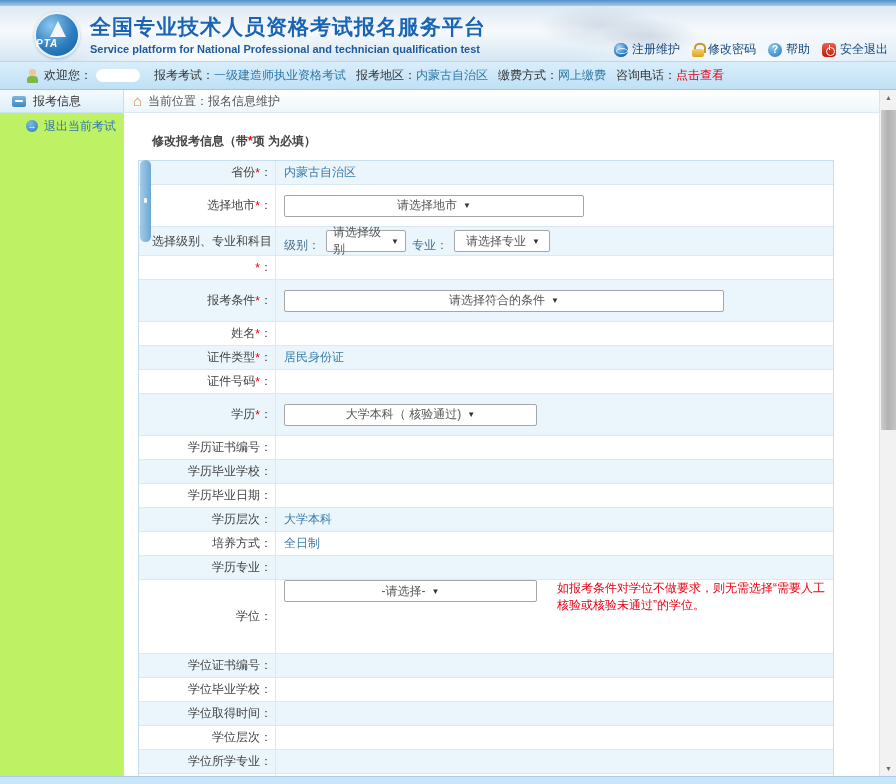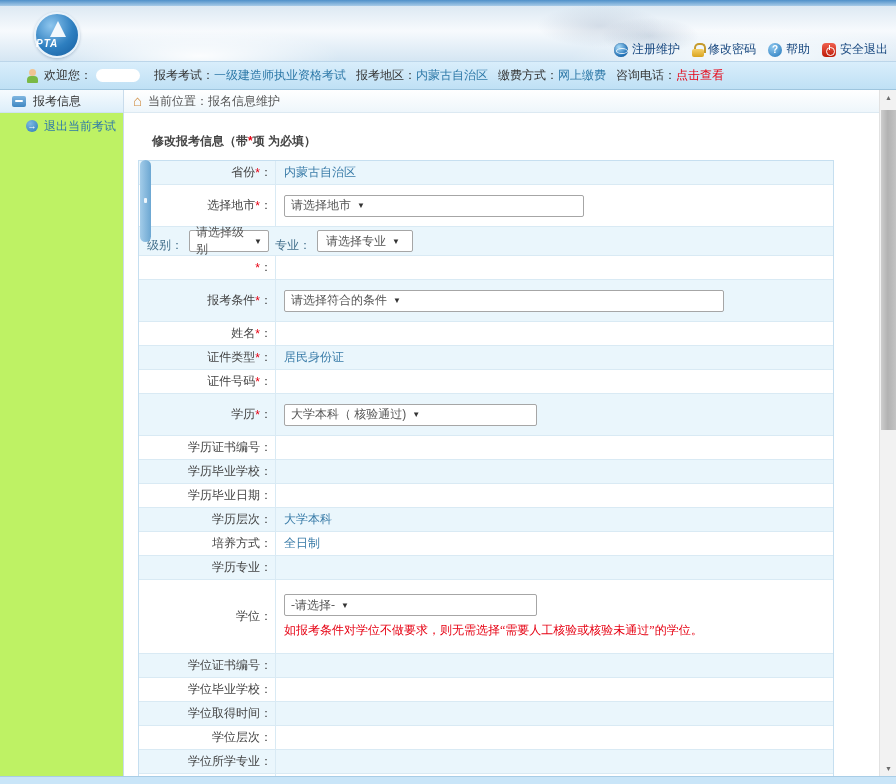--- a/index.html
+++ b/index.html
@@ -85,27 +85,27 @@
 
   
   .form-title { margin:20px 0 10px 28px; color:#444; font-weight:bold; }
   .star { color:#e60012; }
   .form-table { width:696px; margin-left:14px; border:1px solid #c6dff0; border-bottom:none; }
   .frow { display:flex; align-items:stretch; background:#fff; border-bottom:1px solid #d9eaf4; }
   .frow.shaded { background:#eaf6fc; }
   .flabel { width:137px; flex:none; border-right:1px solid #d9eaf4; display:flex; justify-content:flex-end;
     align-items:center; padding-right:3px; color:#444; }
   .fvalue { flex:1; display:flex; align-items:center; padding-left:8px; gap:6px; color:#3a7ca8; }
-  .fvalue.col { flex-direction:column; align-items:flex-start; justify-content:center; gap:6px;font-family:Liberation Serif, serif; }
+  .fvalue.col { flex-direction:row; align-items:flex-start; justify-content:center; gap:20px; }
   .kind-text, .kind-empty { height:24px; }
   .kind-select { height:42px; }
   .kind-dual { height:29px; }
   .kind-input { height:28px; }
   .has-note { height:74px; }
-  .selbox { display:inline-flex; align-items:center; justify-content:flex-start; height:22px;
+  .selbox { display:inline-flex; align-items:center; justify-content:center; height:22px;
     background:#fff; border:1px solid #a6a6a6; border-radius:2px; padding:0 6px; color:#555; cursor:pointer; flex:none; }
   .sel-arrow { font-size:8px; color:#333; margin-left:6px; }
   .sub-lbl { color:#44708c;margin-top:8px; }
   .vtext { color:#3a7ca8; }
   .note { color:#e60012; }
   .ginput { width:253px; height:23px; background:#e8e8e8; border:1px solid #b0b0b0; border-radius:3px; position:relative; }
   .ginput .redact { position:absolute; left:8px; top:4px; width:148px; height:14px; }
 
   
   .footer-strip { position:absolute; left:0; right:0; bottom:0; height:8px; background:#c9e5f8; border-top:1px solid #a9cde6; }
@@ -118,20 +118,24 @@
 </style>
 </head>
 <body>
 
 <div class="topstrip"></div>
 
 <div class="header">
   <div class="logo">
     <span class="logo-sail"></span>
     <span class="logo-text">PTA</span>
+  </div>
+  <div class="title-wrap">
+    <div class="site-title">全国专业技术人员资格考试报名服务平台</div>
+    <div class="site-subtitle">Service platform for National Professional and technician qualification test</div>
   </div>
   <div class="header-links">
     <a class="hlink">
       <span class="icon globe"></span>
       <span>注册维护</span>
       </a>
     <a class="hlink">
       <span class="icon lock"></span>
       <span>修改密码</span>
       </a>
@@ -199,20 +203,23 @@
             <span class="colon">：</span>
           </div>
           <div class="fvalue">
             <span class="selbox" style="width: 300px;">
               <span class="sel-text">请选择地市</span>
               <span class="sel-arrow">▼</span>
             </span>
           </div>
         </div>
         <div class="frow kind-dual shaded">
+          <div class="flabel">
+            <span class="lbl">选择级别、专业和科目</span>
+          </div>
           <div class="fvalue">
             <span class="sub-lbl">级别：</span>
             <span class="selbox" style="width: 80px;">
               <span class="sel-text">请选择级别</span>
               <span class="sel-arrow">▼</span>
             </span>
             <span class="sub-lbl">专业：</span>
             <span class="selbox" style="width: 96px; padding-left: 8px;">
               <span class="sel-text">请选择专业</span>
               <span class="sel-arrow">▼</span>

